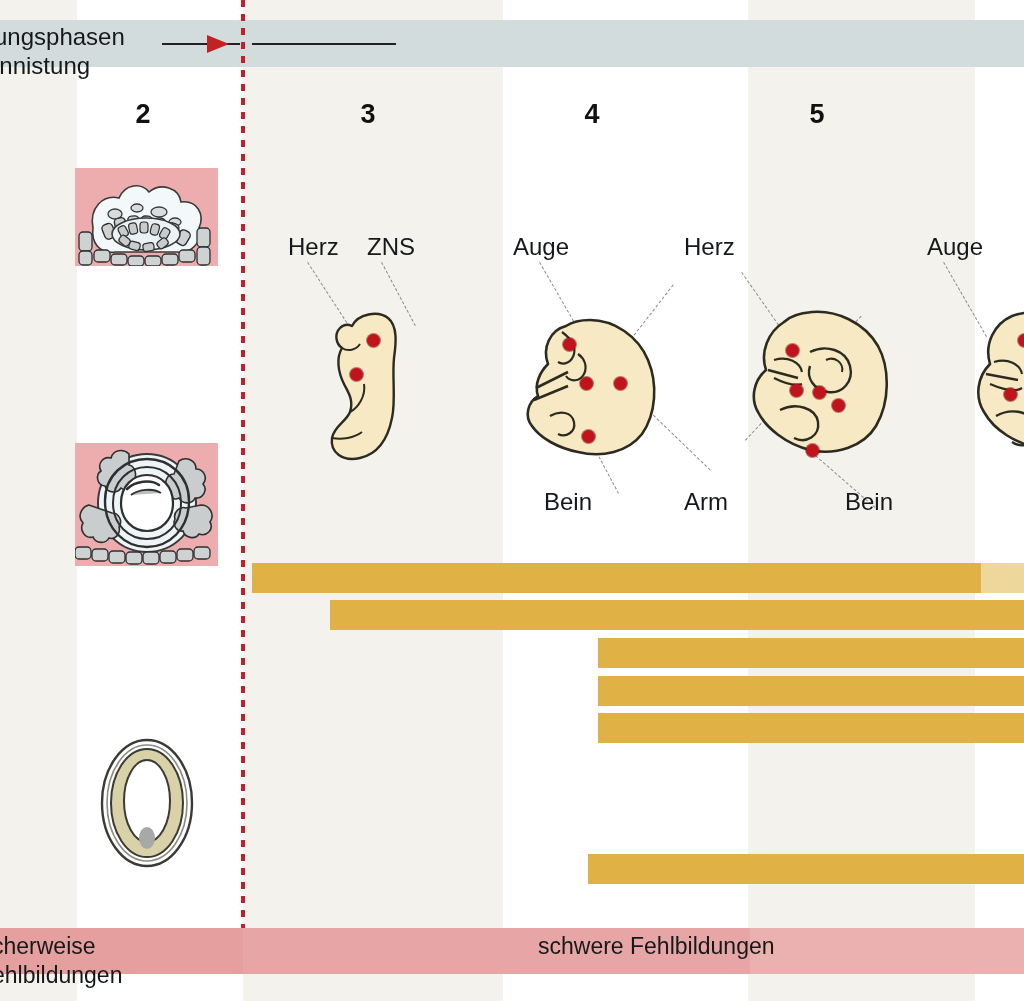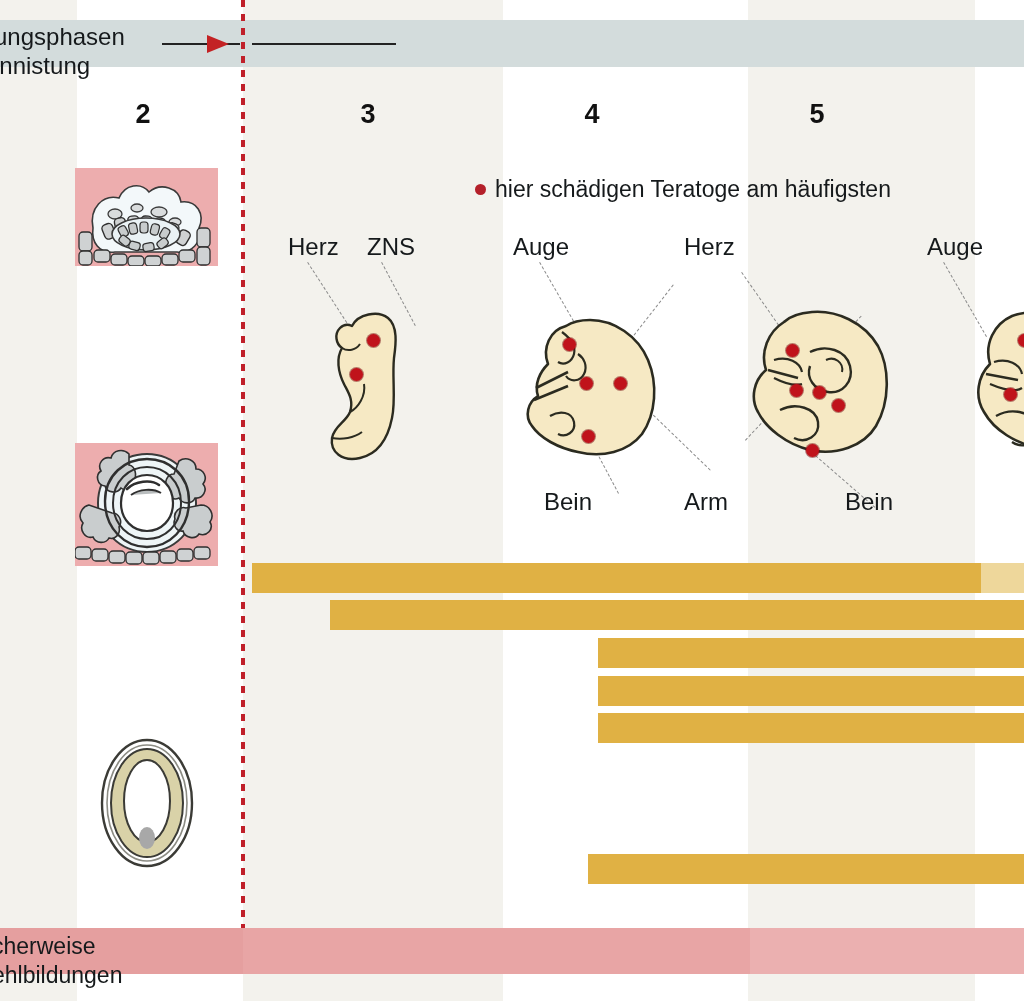--- a/index.html
+++ b/index.html
@@ -89,24 +89,20 @@
   <div style="position:absolute;left:-6px;top:23px;font-size:24px;color:#15191b;white-space:nowrap;">ungsphasen</div>
   <div style="position:absolute;left:-6px;top:52px;font-size:24px;color:#15191b;white-space:nowrap;">innistung</div>
 
   <div class="divider"></div>
 
   <div class="weeknum" style="left:113px;">2</div>
   <div class="weeknum" style="left:338px;">3</div>
   <div class="weeknum" style="left:562px;">4</div>
   <div class="weeknum" style="left:787px;">5</div>
 
-  <div class="legend">
-    <span class="legend-dot"></span>
-    <span class="legend-text">hier schädigen Teratoge am häufigsten</span>
-  </div>
 
   <div class="leader" style="left:308px;top:262px;width:82px;transform:rotate(57deg);"></div>
   <div class="leader" style="left:382px;top:262px;width:72px;transform:rotate(62deg);"></div>
   <div class="leader" style="left:540px;top:262px;width:88px;transform:rotate(60deg);"></div>
   <div class="leader" style="left:588px;top:435px;width:66px;transform:rotate(62deg);"></div>
   <div class="leader" style="left:596px;top:383px;width:125px;transform:rotate(-52deg);"></div>
   <div class="leader" style="left:628px;top:390px;width:115px;transform:rotate(44deg);"></div>
   <div class="leader" style="left:742px;top:272px;width:85px;transform:rotate(55deg);"></div>
   <div class="leader" style="left:812px;top:452px;width:84px;transform:rotate(41deg);"></div>
   <div class="leader" style="left:944px;top:262px;width:86px;transform:rotate(60deg);"></div>
@@ -283,14 +279,15 @@
   <div class="bar" style="left:598px;top:676px;width:426px;"></div>
   <div class="bar" style="left:598px;top:713px;width:426px;"></div>
   <div class="bar" style="left:588px;top:854px;width:436px;"></div>
 
   <div class="foot-band" style="left:0;top:928px;width:243px;background:#e59f9f;"></div>
   <div class="foot-band" style="left:243px;top:928px;width:781px;background:#ebb0b0;"></div>
   <div class="foot-band" style="left:243px;top:928px;width:507px;background:rgba(228,154,154,.45);"></div>
 
   <div class="foot-text" style="left:-8px;top:932px;">cherweise</div>
   <div class="foot-text" style="left:-8px;top:961px;">ehlbildungen</div>
+  <div class="foot-text" style="left:538px;top:932px;">schwere Fehlbildungen</div>
 
 </div>
 
 </body></html>

